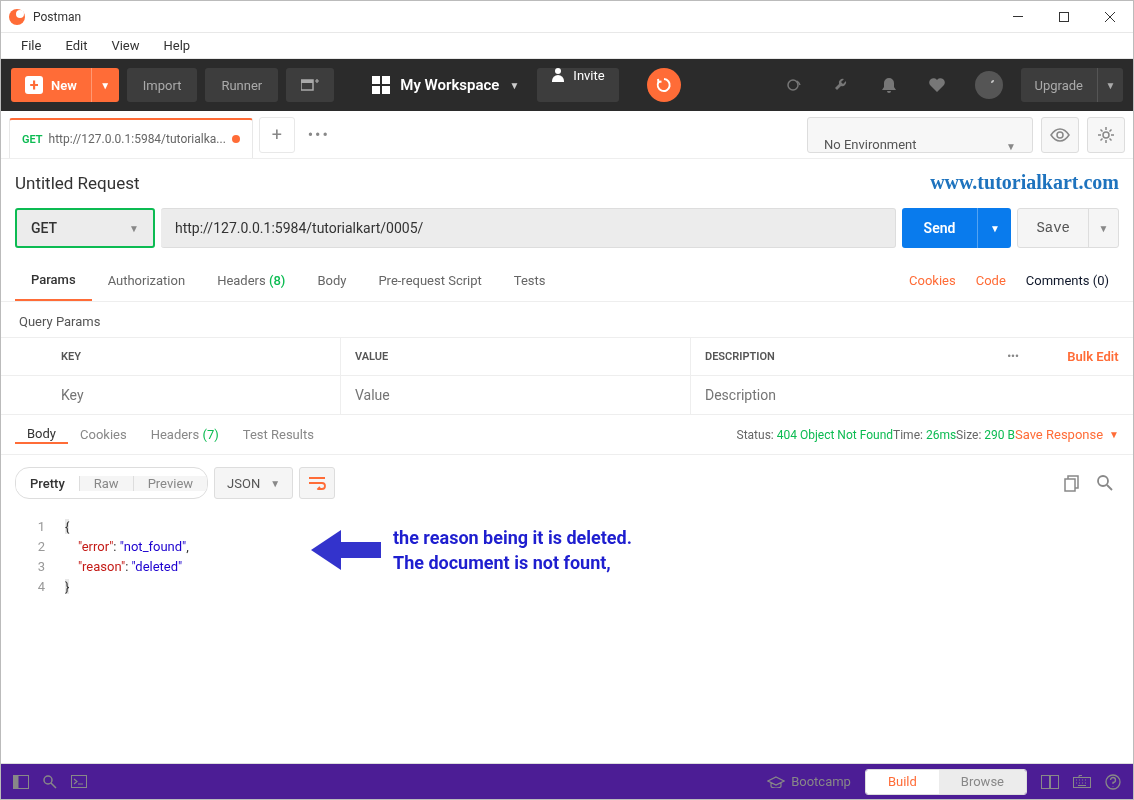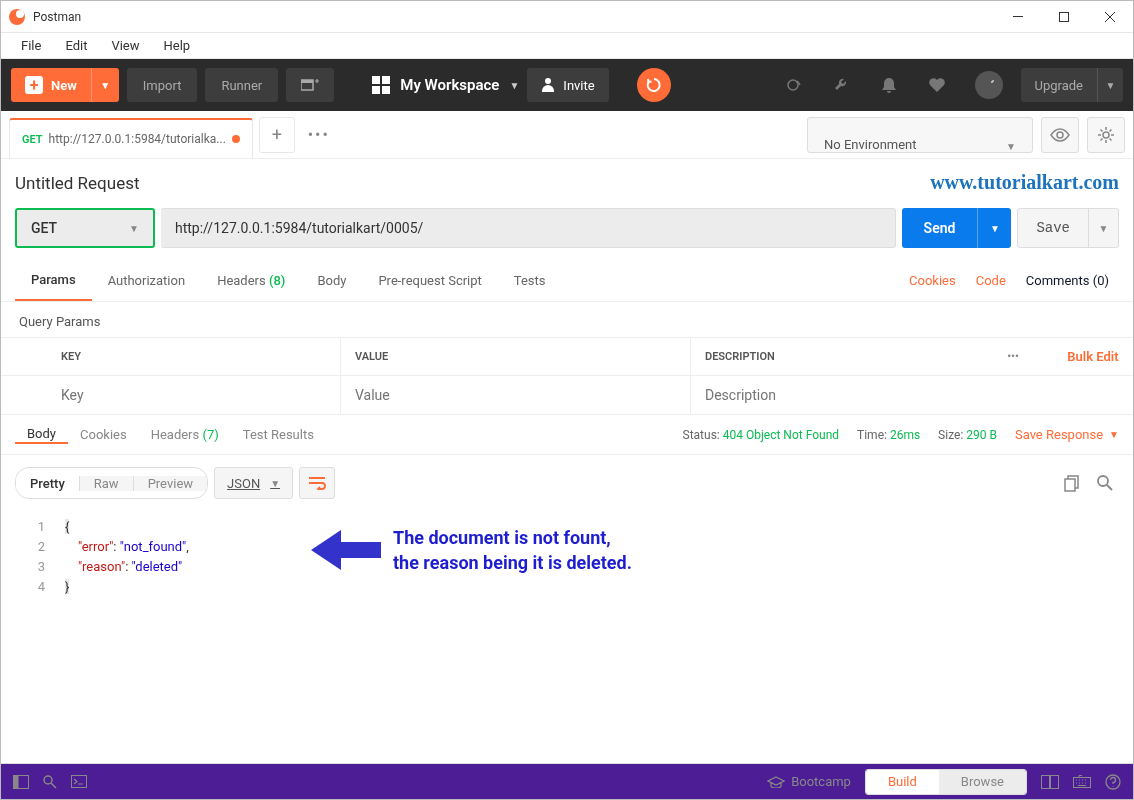--- a/index.html
+++ b/index.html
@@ -23,21 +23,21 @@
     .btn-new-main { display: flex; align-items: center; padding: 0 14px; gap: 8px; font-size: 13px; font-weight: 600; }
     .btn-new-plus { width: 18px; height: 18px; background: #fff; border-radius: 3px; display: flex; align-items: center; justify-content: center; color: #ff6c37; font-weight: bold; font-size: 16px; }
     .btn-new-drop { width: 28px; display: flex; align-items: center; justify-content: center; border-left: 1px solid rgba(255,255,255,0.3); height: 100%; font-size: 10px; }
     .btn-grey { background: #3d3d3d; color: #aaa; height: 34px; padding: 0 16px; border-radius: 3px; font-size: 13px; display: flex; align-items: center; }
     .btn-iconbox { background: #3d3d3d; color: #aaa; height: 34px; width: 48px; border-radius: 3px; display: flex; align-items: center; justify-content: center; gap: 2px; font-size: 12px; }
     .ws-picker { display: flex; align-items: center; color: #fff; gap: 10px; margin-left: 30px; }
     .ws-grid { display: grid; grid-template-columns: 8px 8px; grid-template-rows: 8px 8px; gap: 2px; }
     .ws-grid > div { background: #fff; }
     .ws-name { font-size: 15px; font-weight: 600; }
     .ws-caret { font-size: 10px; color: #ccc; }
-    .btn-invite { background: #3d3d3d; color: #fff; height: 34px; padding: 0 14px; border-radius: 3px; font-size: 13px; display: flex; align-items: center; gap: 8px; margin-left: 0; }
+    .btn-invite { background: #3d3d3d; color: #fff; height: 34px; padding: 0 14px; border-radius: 3px; font-size: 13px; display: flex; align-items: flex-start; gap: 8px; margin-left: 10px; }
     .person-icon { width: 14px; height: 14px; position: relative; }
     .person-icon::before { content: ''; position: absolute; width: 6px; height: 6px; background: #fff; border-radius: 50%; top: 0; left: 4px; }
     .person-icon::after { content: ''; position: absolute; width: 12px; height: 7px; background: #fff; border-radius: 6px 6px 0 0; bottom: 0; left: 1px; }
     .sync-btn { width: 34px; height: 34px; background: #ff6c37; border-radius: 50%; display: flex; align-items: center; justify-content: center; margin-left: 20px; }
     .toolbar-spacer { flex: 1; }
     .tb-icon { width: 20px; height: 20px; color: #777; display: flex; align-items: center; justify-content: center; margin: 0 10px; font-size: 18px; }
     .rocket-circle { width: 28px; height: 28px; background: #555; border-radius: 50%; display: flex; align-items: center; justify-content: center; color: #ccc; margin: 0 10px; }
     .upgrade-btn { background: #3d3d3d; color: #aaa; height: 34px; display: flex; align-items: center; border-radius: 3px; }
     .upgrade-main { padding: 0 14px; font-size: 13px; }
     .upgrade-drop { width: 26px; border-left: 1px solid #555; height: 100%; display: flex; align-items: center; justify-content: center; font-size: 10px; }
@@ -92,32 +92,32 @@
     .qp-actions { width: 80px; display: flex; align-items: center; justify-content: center; gap: 10px; color: #888; }
     .qp-bulk { width: 80px; font-size: 13px; color: #ff6c37; text-align: center; }
     .qp-row input { border: none; outline: none; font-size: 14px; color: #999; background: transparent; width: 100%; }
     
     
     .resp-bar { padding: 10px 14px; display: flex; align-items: center; border-bottom: 1px solid #eee; height: 40px; }
     .resp-tab { font-size: 13px; color: #888; padding: 0 12px; height: 100%; display: flex; align-items: center; }
     .resp-tab.active { color: #333; border-bottom: 2px solid #ff6c37; }
     .resp-count { color: #0cbb52; }
     .resp-spacer { flex: 1; }
-    .resp-meta { font-size: 12px; color: #666; margin-right: 18px; }
+    .resp-meta { font-size: 12px; color: #666; }
     .resp-meta-val { color: #0cbb52; }
     .save-resp { font-size: 13px; color: #ff6c37; display: flex; align-items: center; gap: 6px; }
     
     
     .resp-toolbar { padding: 12px 14px; display: flex; align-items: center; gap: 6px; }
     .fmt-tabs { border: 1px solid #ddd; border-radius: 14px; display: flex; height: 32px; overflow: hidden; align-items: center; }
     .fmt-tab { padding: 0 14px; font-size: 13px; color: #888; display: flex; align-items: center; }
     .fmt-tab.active { background: #fff; color: #333; font-weight: 500; }
     .fmt-tab:not(.active) { background: #f5f5f5; }
     .fmt-tab + .fmt-tab { border-left: 1px solid #ddd; }
-    .json-select { border: 1px solid #ddd; background: #f5f5f5; border-radius: 3px; height: 32px; padding: 0 12px; display: flex; align-items: center; gap: 10px; font-size: 13px; color: #555; text-decoration: underline; }
+    .json-select { border: 1px solid #ddd; background: #f5f5f5; border-radius: 3px; height: 32px; padding: 0 12px; display: flex; align-items: center; gap: 10px; font-size: 13px; color: #555; }
     .wrap-btn { border: 1px solid #ddd; background: #f5f5f5; border-radius: 3px; width: 36px; height: 32px; display: flex; align-items: center; justify-content: center; }
     .resp-toolbar-spacer { flex: 1; }
     .copy-btn, .search-btn { width: 28px; height: 28px; color: #888; display: flex; align-items: center; justify-content: center; font-size: 15px; }
     
     
     .code-area { padding: 6px 14px; font-family: Consolas, Monaco, monospace; font-size: 13px; position: relative; }
     .code-line { display: flex; line-height: 20px; }
     .ln { width: 50px; text-align: right; color: #999; padding-right: 20px; user-select: none; }
     .code { white-space: pre; }
     .brace { color: #333; background: #e8e8e8; }
@@ -404,22 +404,22 @@
       <span class="ln">4</span>
       <span class="code"><span class="brace">}</span></span>
     </div>
 
   <div class="annotation">
     <div class="arrow">
       <div class="arrow-head"></div>
       <div class="arrow-body"></div>
     </div>
     <div class="annot-text">
+      <div>the reason being it is deleted.</div>
       <div>The document is not fount,</div>
-      <div>the reason being it is deleted.</div>
     </div>
   </div>
 </div>
 
 <div class="bottombar">
   <div class="bb-icon">
     <svg width="16" height="14">
         <rect x="0.5" y="0.5" width="15" height="13" fill="none" stroke="#888"></rect>
         <rect x="0.5" y="0.5" width="5" height="13" fill="#888"></rect>
       </svg>

